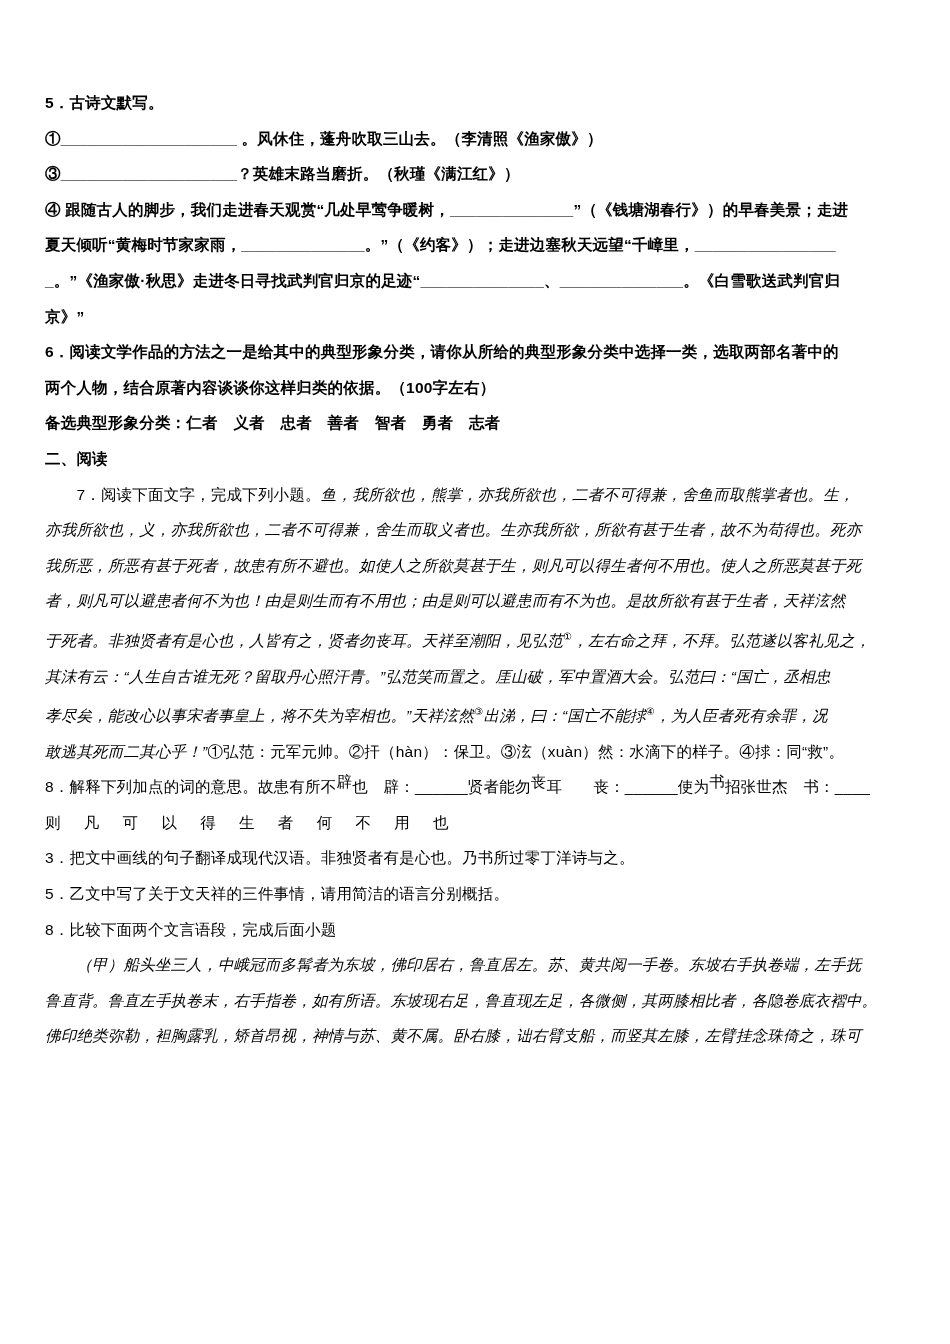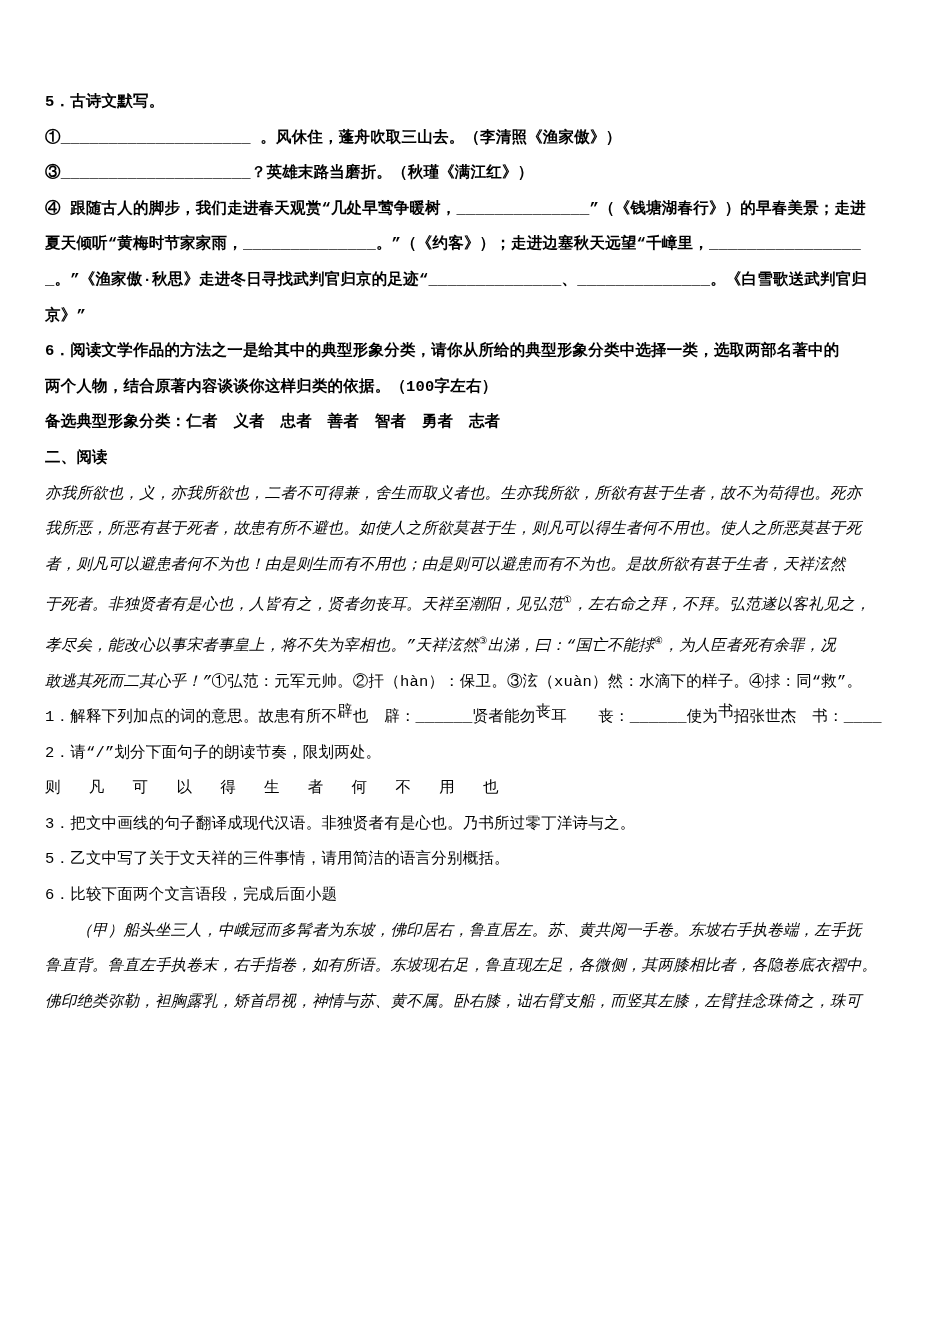--- a/index.html
+++ b/index.html
@@ -6,21 +6,21 @@
     margin: 0;
     padding: 0;
     background: #ffffff;
   }
   .page {
     position: relative;
     width: 950px;
     height: 1344px;
     background: #ffffff;
     color: #000000;
-    font-family: Liberation Mono, monospace;
+    font-family: Liberation Sans, sans-serif;
     overflow: hidden;
   }
   .content {
     padding: 85px 44px 0 45px;
   }
   .line {
     margin: 0;
     font-size: 15.5px;
     line-height: 35.6px;
     white-space: pre;
@@ -54,29 +54,30 @@
       <p class="line bold"><span>①____________________ 。风休住，蓬舟吹取三山去。（李清照《渔家傲》）</span></p>
       <p class="line bold"><span>③____________________？英雄末路当磨折。（秋瑾《满江红》）</span></p>
       <p class="line bold"><span>④ 跟随古人的脚步，我们走进春天观赏“几处早莺争暖树，______________”（《钱塘湖春行》）的早春美景；走进</span></p>
       <p class="line bold"><span>夏天倾听“黄梅时节家家雨，______________。”（《约客》）；走进边塞秋天远望“千嶂里，________________</span></p>
       <p class="line bold"><span>_。”《渔家傲·秋思》走进冬日寻找武判官归京的足迹“______________、______________。《白雪歌送武判官归</span></p>
       <p class="line bold"><span>京》”</span></p>
       <p class="line bold"><span>6．阅读文学作品的方法之一是给其中的典型形象分类，请你从所给的典型形象分类中选择一类，选取两部名著中的</span></p>
       <p class="line bold"><span>两个人物，结合原著内容谈谈你这样归类的依据。（100字左右）</span></p>
       <p class="line bold"><span>备选典型形象分类：仁者　义者　忠者　善者　智者　勇者　志者</span></p>
       <p class="line bold"><span>二、阅读</span></p>
+      <p class="line"><span>　　7．阅读下面文字，完成下列小题。</span><span class="kaiti">鱼，我所欲也，熊掌，亦我所欲也，二者不可得兼，舍鱼而取熊掌者也。生，</span></p>
       <p class="line kaiti"><span>亦我所欲也，义，亦我所欲也，二者不可得兼，舍生而取义者也。生亦我所欲，所欲有甚于生者，故不为苟得也。死亦</span></p>
       <p class="line kaiti"><span>我所恶，所恶有甚于死者，故患有所不避也。如使人之所欲莫甚于生，则凡可以得生者何不用也。使人之所恶莫甚于死</span></p>
       <p class="line kaiti"><span>者，则凡可以避患者何不为也！由是则生而有不用也；由是则可以避患而有不为也。是故所欲有甚于生者，天祥泫然</span></p>
       <p class="line kaiti"><span>于死者。非独贤者有是心也，人皆有之，贤者勿丧耳。天祥至潮阳，见弘范</span><span class="sup">①</span><span>，左右命之拜，不拜。弘范遂以客礼见之，</span></p>
+      <p class="line kaiti"><span>其沫有云：“人生自古谁无死？留取丹心照汗青。”弘范笑而置之。厓山破，军中置酒大会。弘范曰：“国亡，丞相忠</span></p>
       <p class="line kaiti"><span>孝尽矣，能改心以事宋者事皇上，将不失为宰相也。”天祥泫然</span><span class="sup">③</span><span>出涕，曰：“国亡不能捄</span><span class="sup">④</span><span>，为人臣者死有余罪，况</span></p>
       <p class="line"><span class="kaiti">敢逃其死而二其心乎！”</span><span>①弘范：元军元帅。②扞（hàn）：保卫。③泫（xuàn）然：水滴下的样子。④捄：同“救”。</span></p>
-      <p class="line"><span>1．解释下列加点的词的意思。故患有所不</span><span class="raised">辟</span><span>也　辟：______</span><span>贤者能勿</span><span class="raised">丧</span><span>耳　　丧：______</span><span>使为</span><span class="raised">书</span><span>招张世杰　书：____</span></p>
-      <p class="line"><span>2．请“/”划分下面句子的朗读节奏，限划两处。</span></p>
+      <p class="line"><span>8．解释下列加点的词的意思。故患有所不</span><span class="raised">辟</span><span>也　辟：______</span><span>贤者能勿</span><span class="raised">丧</span><span>耳　　丧：______</span><span>使为</span><span class="raised">书</span><span>招张世杰　书：____</span></p>
       <p class="line spread"><span>则 凡 可 以 得 生 者 何 不 用 也</span></p>
       <p class="line"><span>3．把文中画线的句子翻译成现代汉语。非独贤者有是心也。乃书所过零丁洋诗与之。</span></p>
       <p class="line"><span>5．乙文中写了关于文天祥的三件事情，请用简洁的语言分别概括。</span></p>
-      <p class="line"><span>6．比较下面两个文言语段，完成后面小题</span></p>
+      <p class="line"><span>8．比较下面两个文言语段，完成后面小题</span></p>
       <p class="line kaiti"><span>　　（甲）船头坐三人，中峨冠而多髯者为东坡，佛印居右，鲁直居左。苏、黄共阅一手卷。东坡右手执卷端，左手抚</span></p>
       <p class="line kaiti"><span>鲁直背。鲁直左手执卷末，右手指卷，如有所语。东坡现右足，鲁直现左足，各微侧，其两膝相比者，各隐卷底衣褶中。</span></p>
       <p class="line kaiti"><span>佛印绝类弥勒，袒胸露乳，矫首昂视，神情与苏、黄不属。卧右膝，诎右臂支船，而竖其左膝，左臂挂念珠倚之，珠可</span></p>
     </div>
 </div>
 
 </body></html>

